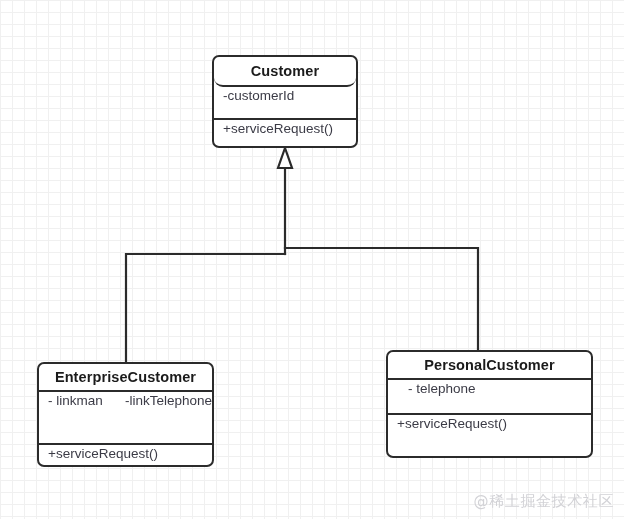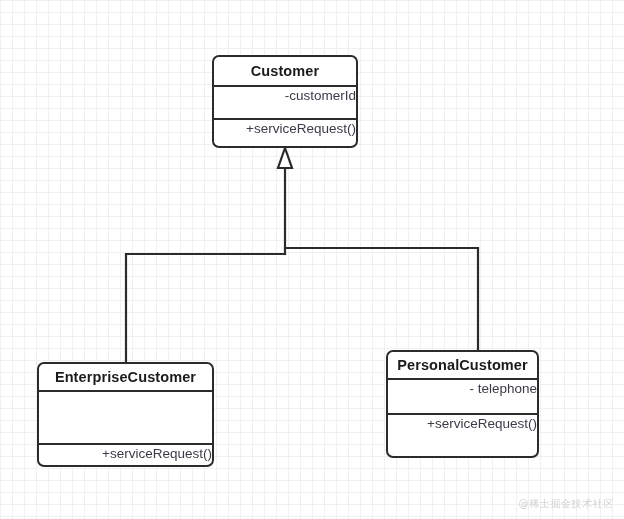--- a/index.html
+++ b/index.html
@@ -64,21 +64,21 @@
     align-items: center;
     justify-content: center;
   }
 
   .uml-compartment {
     box-sizing: border-box;
     padding-left: 9px;
     color: #3b3b46;
     display: flex;
     flex-direction: row;
-    justify-content: flex-end;
+    justify-content: space-between;
   }
 
   .uml-compartment.with-rule {
     border-bottom: 2.2px solid #2b2b2b;
   }
 
   .uml-member {
     white-space: pre;
     line-height: 1.32;
   }
@@ -86,20 +86,21 @@
   
   #class-customer {
     left: 212px;
     top: 55px;
     width: 146px;
     height: 93px;
   }
   #class-customer .uml-title {
     height: 30px;
     font-size: 14.5px;
+    border-radius: 9px;
   }
   #class-customer .compartment-attrs {
     height: 33px;
     font-size: 13.5px;
   }
   #class-customer .compartment-ops {
     height: 26px;
     font-size: 13.5px;
   }
 
@@ -120,42 +121,42 @@
   }
   #class-enterprisecustomer .compartment-ops {
     height: 28px;
     font-size: 13.5px;
   }
 
   
   #class-personalcustomer {
     left: 386px;
     top: 350px;
-    width: 153px;
+    width: 207px;
     height: 108px;
   }
   #class-personalcustomer .uml-title {
     height: 28px;
     font-size: 14.5px;
   }
   #class-personalcustomer .compartment-attrs {
     height: 35px;
     font-size: 13.5px;
     padding-left: 20px;
   }
   #class-personalcustomer .compartment-ops {
     height: 43px;
     font-size: 13.5px;
   }
 
   #watermark {
     position: absolute;
     right: 10px;
     bottom: 8px;
-    font-size: 10px;
+    font-size: 15px;
     color: #d2d2d6;
     letter-spacing: 0.6px;
     white-space: nowrap;
     z-index: 2;
     font-family: "DejaVu Sans", sans-serif;
     margin-top: 9px;
   }
 </style>
 </head>
 <body>
@@ -179,20 +180,22 @@
       <div class="uml-member">-customerId</div>
     </div>
     <div class="uml-compartment compartment-ops">
       <div class="uml-member">+serviceRequest()</div>
     </div>
   </div>
 
   <div class="uml-class" id="class-enterprisecustomer">
     <div class="uml-title">EnterpriseCustomer</div>
     <div class="uml-compartment compartment-attrs with-rule">
+      <div class="uml-member">- linkman</div>
+      <div class="uml-member">-linkTelephone</div>
     </div>
     <div class="uml-compartment compartment-ops">
       <div class="uml-member">+serviceRequest()</div>
     </div>
   </div>
 
   <div class="uml-class" id="class-personalcustomer">
     <div class="uml-title">PersonalCustomer</div>
     <div class="uml-compartment compartment-attrs with-rule">
       <div class="uml-member">- telephone</div>

